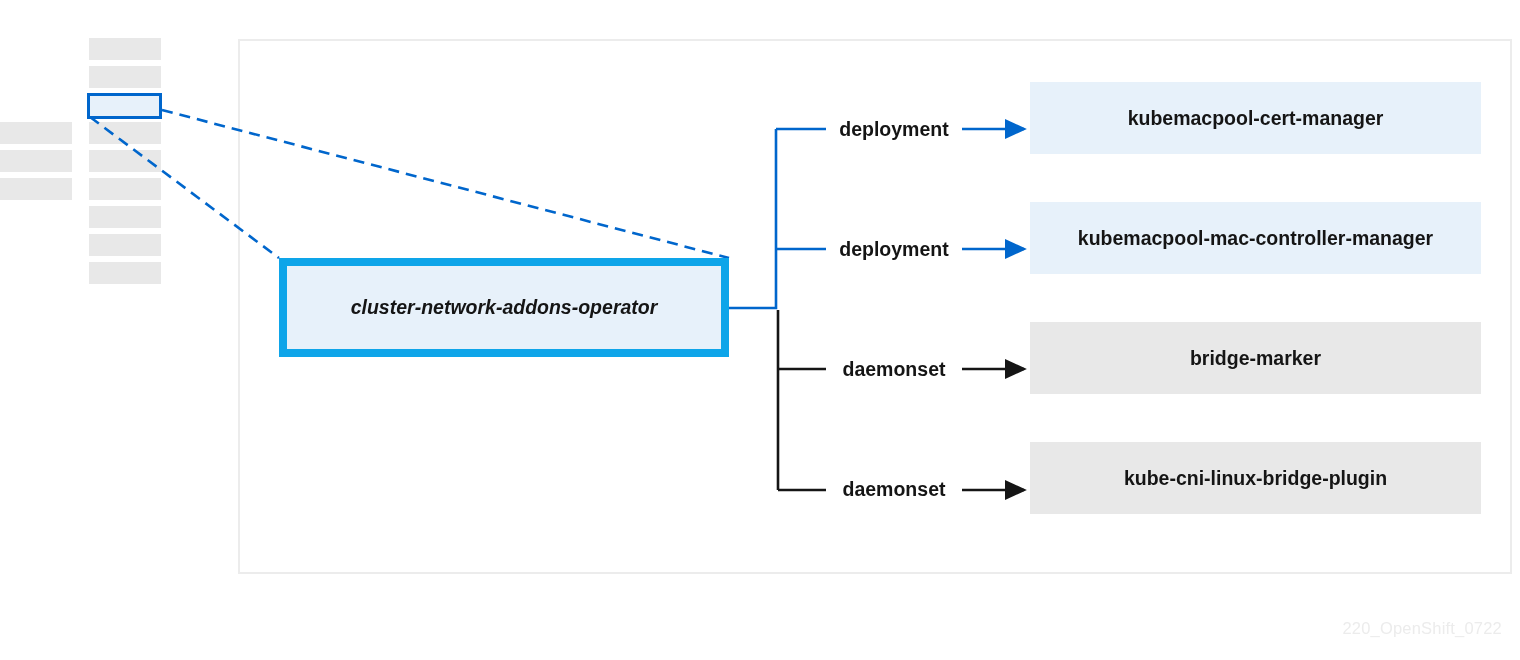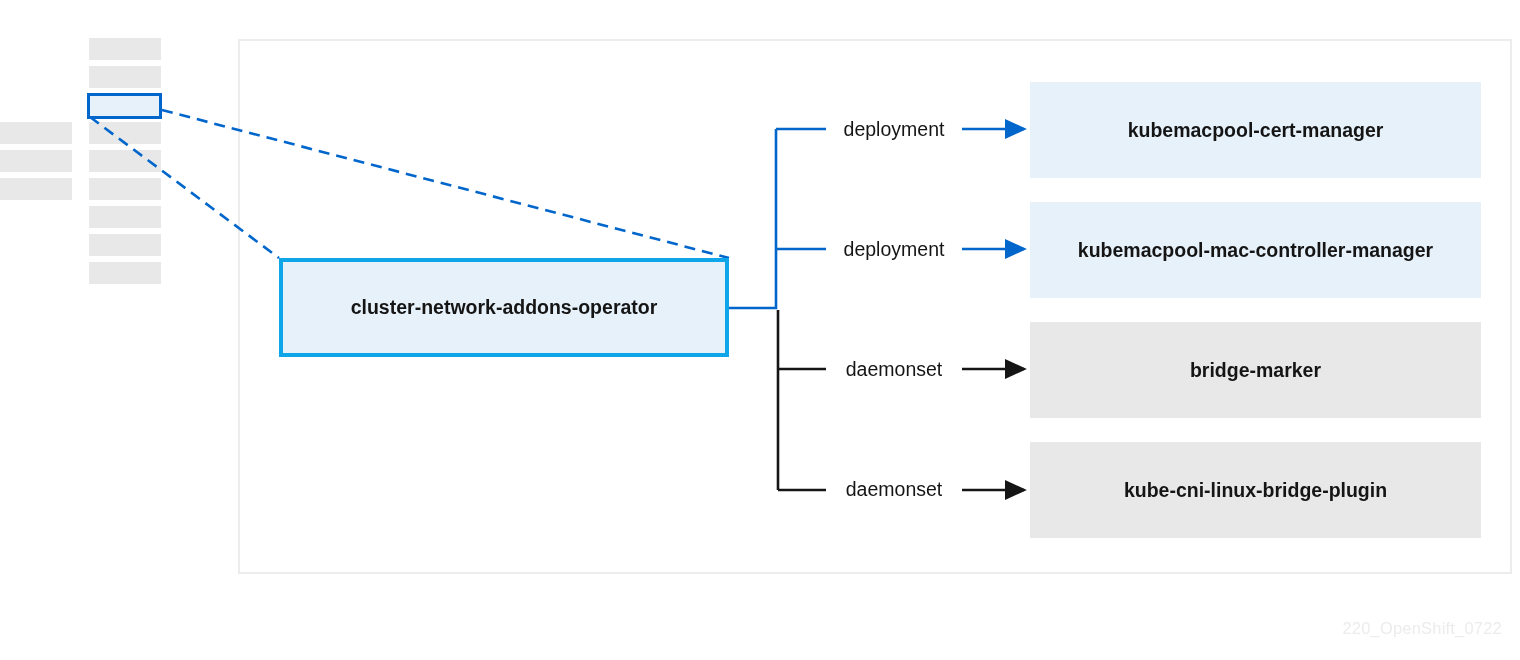--- a/index.html
+++ b/index.html
@@ -72,41 +72,42 @@
     color: #151515;
     line-height: 1.25;
     padding: 4px 14px;
   }
   .node-operator {
     left: 279px;
     top: 258px;
     width: 450px;
     height: 99px;
     background: #e7f1fa;
-    border: 4px solid #0ea5e9;
+    border: 8px solid #0ea5e9;
+    font-style: italic;
   }
   .node-target {
     left: 1030px;
     width: 451px;
-    height: 96px;
+    height: 72px;
   }
   .fill-blue { background: #e7f1fa; }
   .fill-gray { background: #e8e8e8; }
 
   .t0 { top: 82px; }
   .t1 { top: 202px; text-align: right; }
   .t2 { top: 322px; }
   .t3 { top: 442px; }
 
   
   .edge-label {
     position: absolute;
     font-size: 19.5px;
     color: #151515;
-    font-weight: normal;
+    font-weight: bold;
     white-space: nowrap;
     text-align: center;
     transform: translate(-50%, -50%);
     background: #ffffff;
     padding: 0 4px;
   }
   .el0 { left: 894px; top: 129px; }
   .el1 { left: 894px; top: 249px; }
   .el2 { left: 894px; top: 369px; }
   .el3 { left: 894px; top: 489px; }

